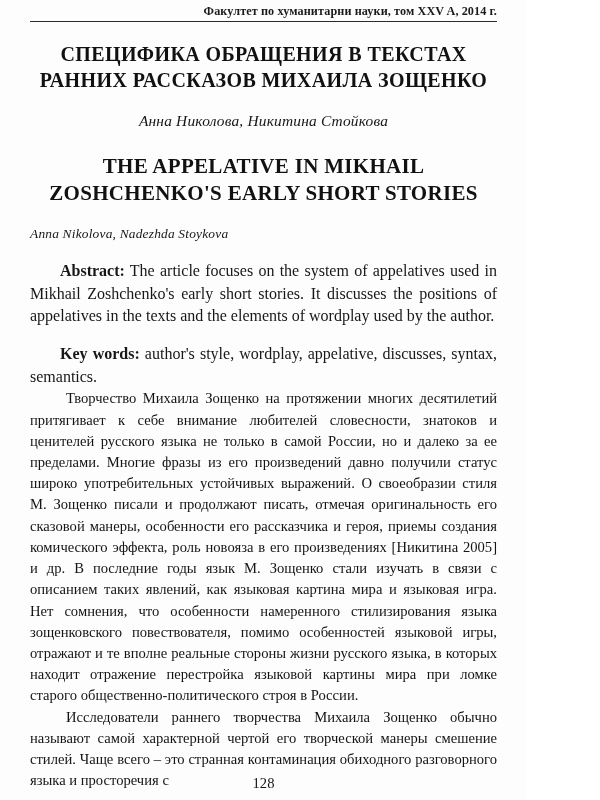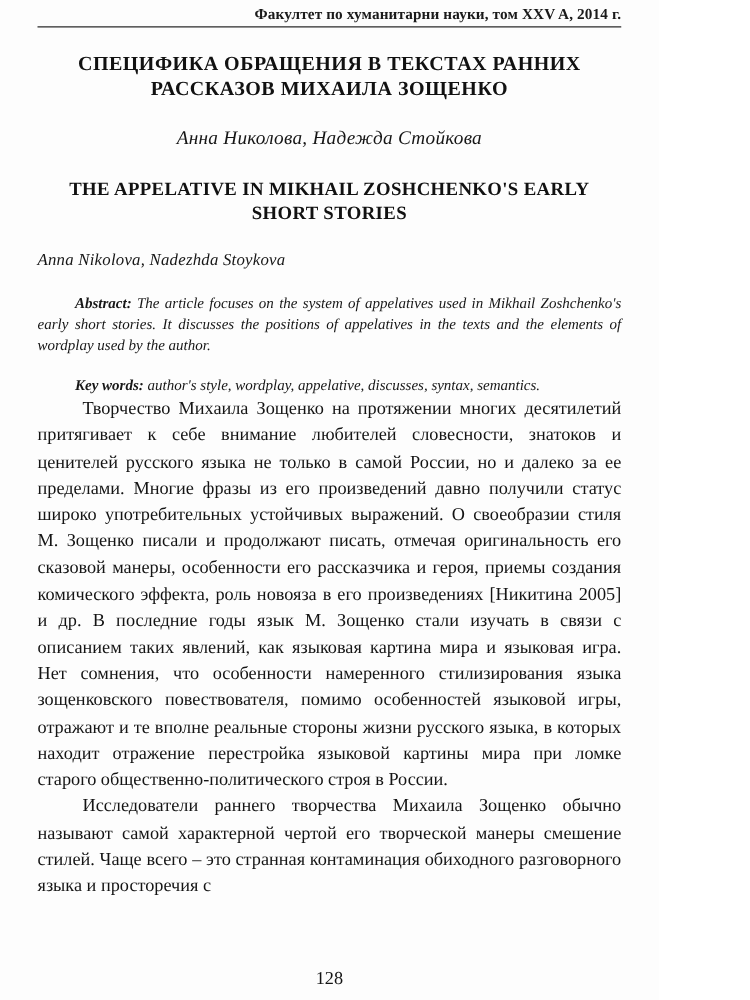--- a/index.html
+++ b/index.html
@@ -37,63 +37,62 @@
   .head-rule {
     margin-top: 2px;
     border-top: 1.6px solid #2b2b2b;
     width: 100%;
   }
 
   
   .title-ru {
     margin-top: 20px;
     text-align: center;
-    font-size: 16px;
+    font-size: 20px;
     font-weight: bold;
     line-height: 1.28;
     letter-spacing: 0.4px;
     color: #111;
   }
   .authors-ru {
     margin-top: 19px;
     text-align: center;
     font-style: italic;
     font-size: 15.4px;
     letter-spacing: 0.2px;
     color: #161616;
   }
   .title-en {
     margin-top: 23px;
     text-align: center;
-    font-size: 15px;
+    font-size: 21px;
     font-weight: bold;
     line-height: 1.3;
     letter-spacing: 0.3px;
     color: #111;
   }
   .authors-en {
     margin-top: 18px;
     text-align: left;
     font-style: italic;
     font-size: 13.4px;
     letter-spacing: 0.2px;
     color: #161616;
   }
 
   
   .abstract,
   .keywords {
     margin-top: 18px;
     text-align: justify;
     text-justify: inter-word;
-    font-size: 12px;
+    font-size: 16px;
     line-height: 1.42;
     text-indent: 30px;
     color: #171717;
-    font-style: italic;
   }
   .keywords { margin-top: 15px; }
   .lead {
     font-weight: bold;
   }
 
   
   .body-text {
     font-size: 14.6px;
     line-height: 1.455;
@@ -121,21 +120,21 @@
 </head>
 <body>
 
 <div class="page">
 
   <div class="running-head">Факултет по хуманитарни науки, том XXV A, 2014 г.</div>
   <div class="head-rule"></div>
 
   <h1 class="title-ru">СПЕЦИФИКА ОБРАЩЕНИЯ В ТЕКСТАХ РАННИХ РАССКАЗОВ МИХАИЛА ЗОЩЕНКО</h1>
 
-  <div class="authors-ru">Анна Николова, Надежда Стойкова</div>
+  <div class="authors-ru">Анна Николова, Никитина Стойкова</div>
 
   <h2 class="title-en">THE APPELATIVE IN MIKHAIL ZOSHCHENKO'S EARLY SHORT STORIES</h2>
 
   <div class="authors-en">Anna Nikolova, Nadezhda Stoykova</div>
 
   <div class="abstract">
     <span class="lead">Abstract:</span><span> The article focuses on the system of appelatives used in Mikhail Zoshchenko's early short stories. It discusses the positions of appelatives in the texts and the elements of wordplay used by the author.</span>
   </div>
 
   <div class="keywords">

